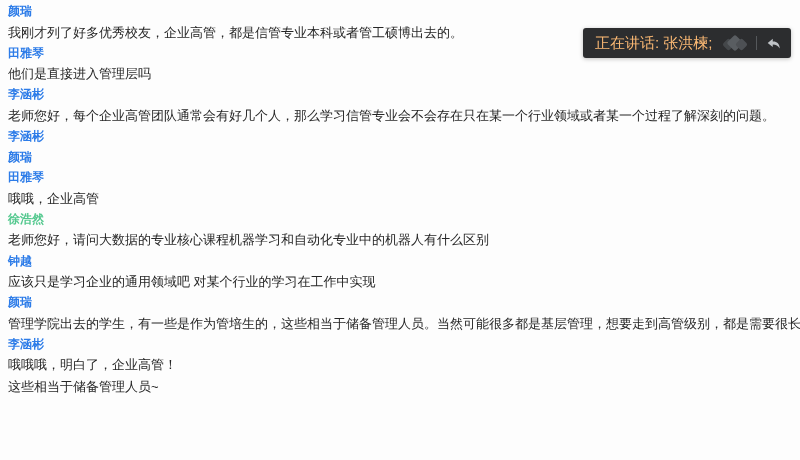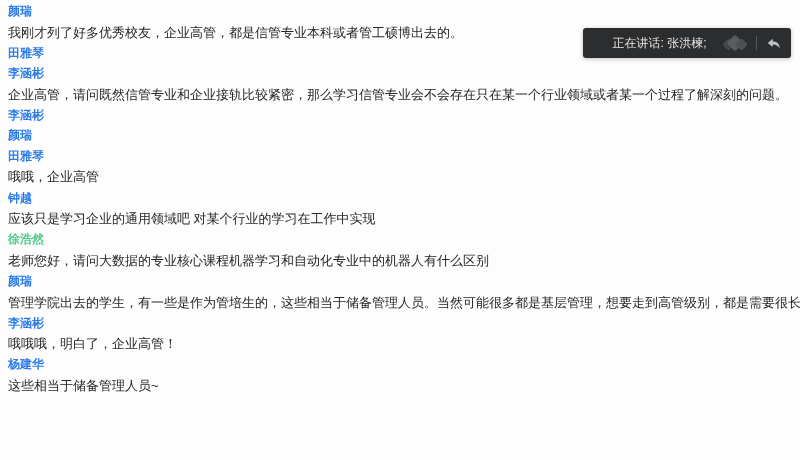--- a/index.html
+++ b/index.html
@@ -37,26 +37,25 @@
     right: 9px;
     width: 208px;
     height: 30px;
     border-radius: 3px;
     display: flex;
     align-items: center;
     padding: 0 10px 0 12px;
     box-shadow: 0 1px 4px rgba(0,0,0,0.25);
   }
   .toast-label {
-    font-size: 12px;
-    color: #e5e5e5;
+    font-size: 15px;
+    color: #fdba74;
     flex: 1 1 auto;
     white-space: nowrap;
     overflow: hidden;
-    text-align: center;
   }
   .voice {
     display: flex;
     align-items: center;
     margin-right: 8px;
   }
   .voice i {
     display: inline-block;
     border-radius: 2px;
     transform: rotate(45deg);
@@ -83,62 +82,62 @@
 
 <div class="chat">
 
     <div class="msg">
       <div class="msg-name" style="color: rgb(45, 124, 232);">颜瑞</div>
       <div class="msg-text">我刚才列了好多优秀校友，企业高管，都是信管专业本科或者管工硕博出去的。</div>
     </div>
 
     <div class="msg">
       <div class="msg-name" style="color: rgb(45, 124, 232);">田雅琴</div>
+      <div class="msg-text">他们是直接进入管理层吗</div>
     </div>
 
     <div class="msg">
       <div class="msg-name" style="color: rgb(45, 124, 232);">李涵彬</div>
-      <div class="msg-text">企业高管，请问既然信管专业和企业接轨比较紧密，那么学习信管专业会不会存在只在某一个行业领域或者某一个过程了解深刻的问题。</div>
+      <div class="msg-text">老师您好，每个企业高管团队通常会有好几个人，那么学习信管专业会不会存在只在某一个行业领域或者某一个过程了解深刻的问题。</div>
     </div>
 
     <div class="msg">
       <div class="msg-name" style="color: rgb(45, 124, 232);">李涵彬</div>
     </div>
 
     <div class="msg">
       <div class="msg-name" style="color: rgb(45, 124, 232);">颜瑞</div>
     </div>
 
     <div class="msg">
       <div class="msg-name" style="color: rgb(45, 124, 232);">田雅琴</div>
       <div class="msg-text">哦哦，企业高管</div>
     </div>
 
     <div class="msg">
-      <div class="msg-name" style="color: rgb(45, 124, 232);">钟越</div>
-      <div class="msg-text">应该只是学习企业的通用领域吧 对某个行业的学习在工作中实现</div>
+      <div class="msg-name" style="color: rgb(83, 200, 142);">徐浩然</div>
+      <div class="msg-text">老师您好，请问大数据的专业核心课程机器学习和自动化专业中的机器人有什么区别</div>
     </div>
 
     <div class="msg">
-      <div class="msg-name" style="color: rgb(83, 200, 142);">徐浩然</div>
-      <div class="msg-text">老师您好，请问大数据的专业核心课程机器学习和自动化专业中的机器人有什么区别</div>
+      <div class="msg-name" style="color: rgb(45, 124, 232);">钟越</div>
+      <div class="msg-text">应该只是学习企业的通用领域吧 对某个行业的学习在工作中实现</div>
     </div>
 
     <div class="msg">
       <div class="msg-name" style="color: rgb(45, 124, 232);">颜瑞</div>
       <div class="msg-text">管理学院出去的学生，有一些是作为管培生的，这些相当于储备管理人员。当然可能很多都是基层管理，想要走到高管级别，都是需要很长时间磨炼的。</div>
     </div>
 
     <div class="msg">
       <div class="msg-name" style="color: rgb(45, 124, 232);">李涵彬</div>
       <div class="msg-text">哦哦哦，明白了，企业高管！</div>
     </div>
 
     <div class="msg">
-      <div class="msg-name" style="color: rgb(45, 124, 232);">杨建华</div>
       <div class="msg-text">这些相当于储备管理人员~</div>
     </div>
   </div>
 
 <div class="toast" style="background: rgb(44, 45, 47);">
   <span class="toast-label">正在讲话: 张洪楝;</span>
   <span class="voice">
     <i></i>
       <i></i>
       <i></i>

